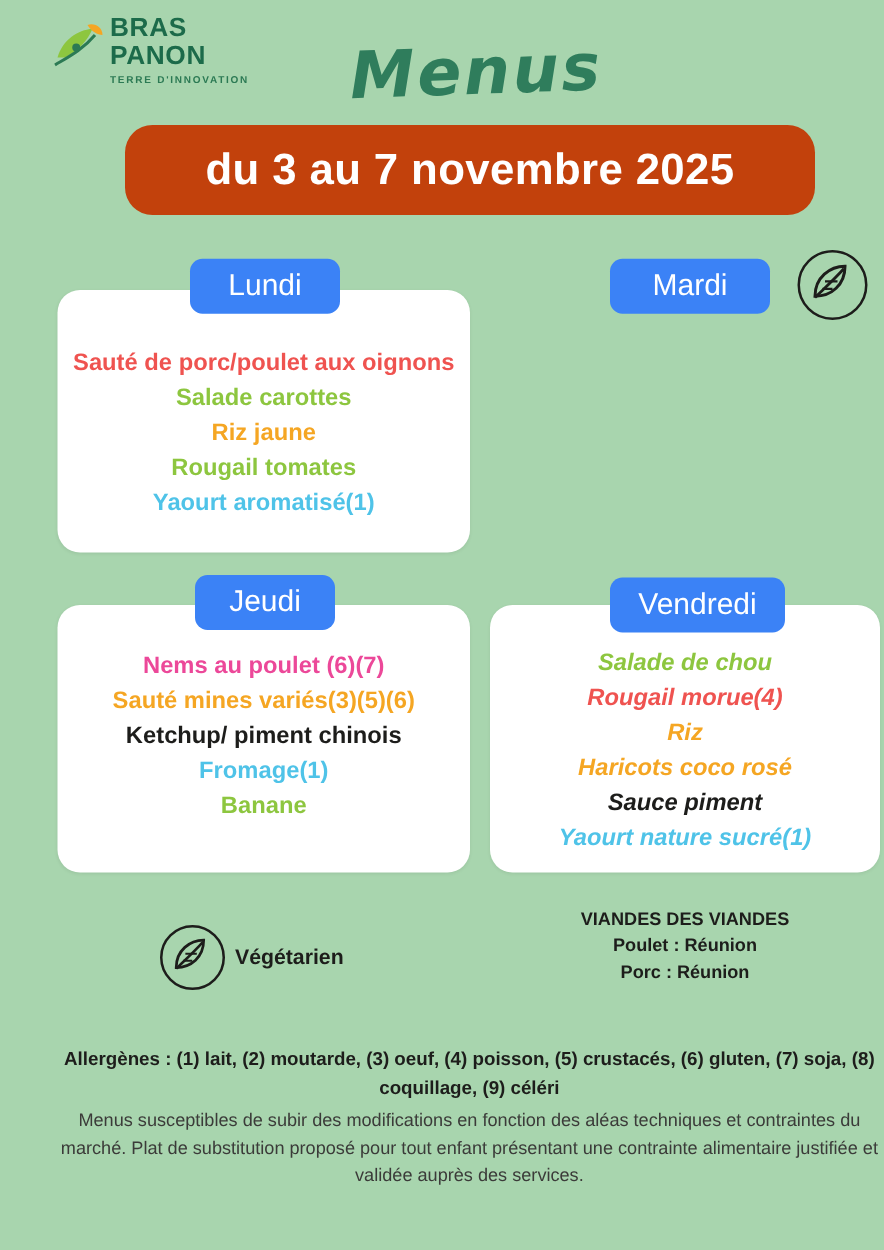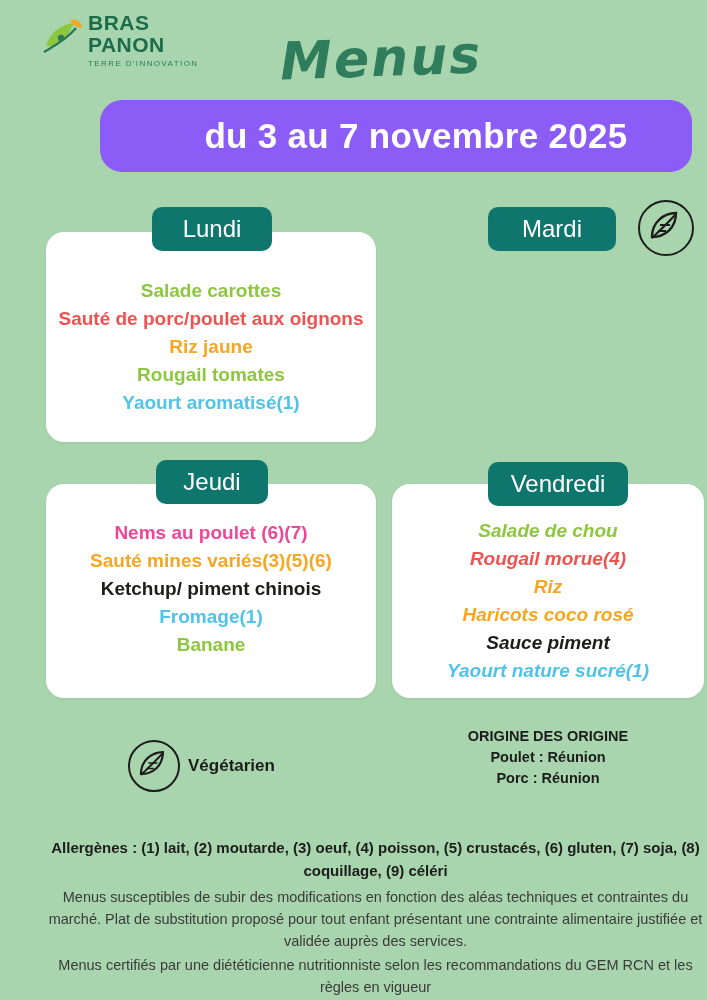--- a/index.html
+++ b/index.html
@@ -47,20 +47,21 @@
     font-size: 21px;
     line-height: 22px;
     color: #1c6b4a;
     letter-spacing: 0.5px;
   }
   .logo-sub {
     font-size: 8px;
     letter-spacing: 1.4px;
     color: #2c7a54;
     margin-top: 3px;
+    font-weight: bold;
   }
 
   
   .menus-title {
     position: absolute;
     left: 258px;
     top: 28px;
     font-family: "DejaVu Sans", sans-serif;
     font-weight: bold;
     font-style: italic;
@@ -68,42 +69,41 @@
     color: #2f7d5c;
     letter-spacing: 2px;
     transform: rotate(-2deg);
   }
   .date-banner {
     position: absolute;
     left: 78px;
     top: 100px;
     width: 552px;
     height: 72px;
-    background: #8b5cf6;
+    background: #c2410c;
     border-radius: 22px;
     color: #ffffff;
     font-weight: bold;
     font-size: 35px;
     display: flex;
     align-items: center;
     justify-content: center;
     letter-spacing: 0.3px;
-    padding-left: 40px;
   }
 
   
   .card {
     position: absolute;
     background: #ffffff;
     border-radius: 18px;
     box-shadow: 0 1px 3px rgba(0,0,0,0.07);
   }
   .day-tab {
     position: absolute;
-    background: #0f766e;
+    background: #3b82f6;
     border-radius: 10px;
     color: #ffffff;
     font-size: 24px;
     display: flex;
     align-items: center;
     justify-content: center;
     height: 44px;
     z-index: 3;
   }
   .dishes {
@@ -216,22 +216,22 @@
       <svg width="47" height="47" viewBox="0 0 47 47">
         <path d="M12 35 C12 20, 24 11, 36 11 C36 26, 25 35, 12 35 Z" fill="none" stroke="#1d1d1b" stroke-width="2.4"></path>
         <path d="M12 36 C18 30, 27 22, 35 13" stroke="#1d1d1b" stroke-width="2.2" fill="none"></path>
         <path d="M18 29 L26 29 M20 23 L30 23" stroke="#1d1d1b" stroke-width="1.8" fill="none"></path>
       </svg>
     </span>
   </div>
 
   <div class="card" style="left:24px; top:232px; width:330px; height:210px;">
     <div class="dishes">
+      <p class="dish" style="color:#ef5350">Sauté de porc/poulet aux oignons</p>
       <p class="dish" style="color:#8dc63f">Salade carottes</p>
-      <p class="dish" style="color:#ef5350">Sauté de porc/poulet aux oignons</p>
       <p class="dish" style="color:#f5a623">Riz jaune</p>
       <p class="dish" style="color:#8dc63f">Rougail tomates</p>
       <p class="dish" style="color:#4fc3e8">Yaourt aromatisé(1)</p>
     </div>
   </div>
   <div class="day-tab" style="left:130px; top:207px; width:120px;">Lundi</div>
 
   <div class="day-tab" style="left:466px; top:207px; width:128px;">Mardi</div>
 
   <div class="card" style="left:24px; top:484px; width:330px; height:214px;">
@@ -251,36 +251,35 @@
       <p class="dish" style="color:#ef5350">Rougail morue(4)</p>
       <p class="dish" style="color:#f5a623">Riz</p>
       <p class="dish" style="color:#f5a623">Haricots coco rosé</p>
       <p class="dish" style="color:#1d1d1b">Sauce piment</p>
       <p class="dish" style="color:#4fc3e8">Yaourt nature sucré(1)</p>
     </div>
   </div>
   <div class="day-tab" style="left:466px; top:462px; width:140px;">Vendredi</div>
 
   <div class="origin">
-    <div>ORIGINE DES ORIGINE</div>
+    <div>VIANDES DES VIANDES</div>
     <div>Poulet : Réunion</div>
     <div>Porc : Réunion</div>
   </div>
 
   <div class="veg-legend">
     <span class="veg-icon-circle" style="width:48px;height:48px;">
       <svg width="43" height="43" viewBox="0 0 47 47">
         <path d="M12 35 C12 20, 24 11, 36 11 C36 26, 25 35, 12 35 Z" fill="none" stroke="#1d1d1b" stroke-width="2.4"></path>
         <path d="M12 36 C18 30, 27 22, 35 13" stroke="#1d1d1b" stroke-width="2.2" fill="none"></path>
         <path d="M18 29 L26 29 M20 23 L30 23" stroke="#1d1d1b" stroke-width="1.8" fill="none"></path>
       </svg>
     </span>
     <span class="veg-legend-label">Végétarien</span>
   </div>
 
   <div class="allergenes">Allergènes :  (1) lait, (2) moutarde, (3) oeuf, (4) poisson, (5) crustacés, (6) gluten, (7) soja, (8) coquillage, (9) céléri</div>
 
   <div class="notes">
     <p>Menus susceptibles de subir des modifications en fonction des aléas techniques et contraintes du marché. Plat de substitution proposé pour tout enfant présentant une contrainte alimentaire justifiée et validée auprès des services.</p>
-    <p>Menus certifiés par une diététicienne nutritionniste selon les recommandations du GEM RCN et les règles en vigueur</p>
   </div>
 
 </div>
 
 </body></html>

